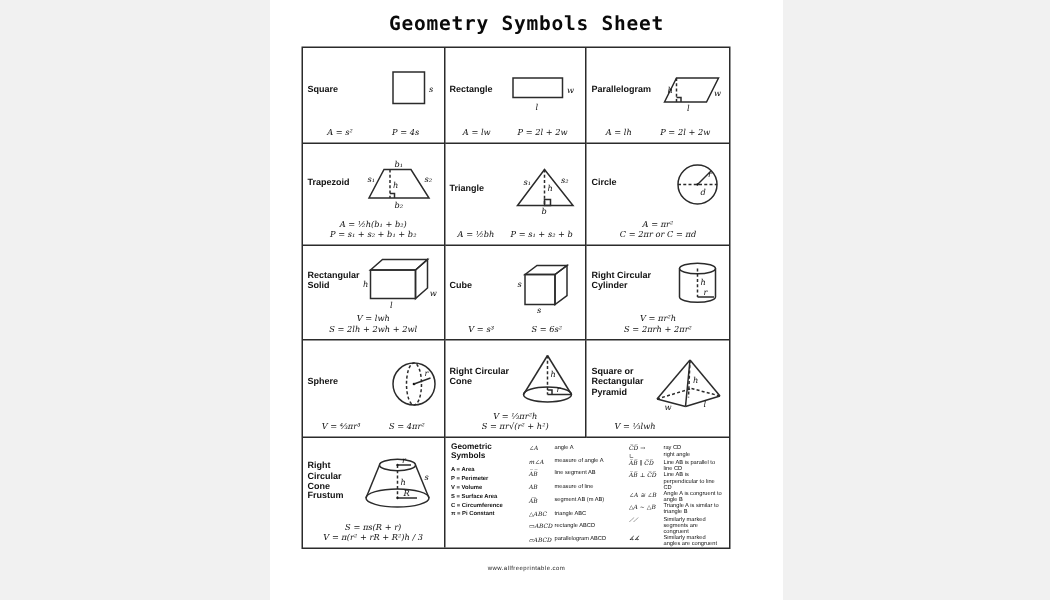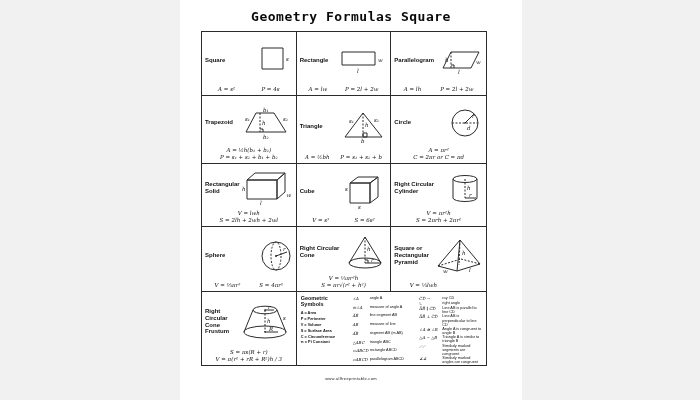--- a/index.html
+++ b/index.html
@@ -35,21 +35,21 @@
   .sym-col.wide .ssym { width:21px; }
   .smean { font-size:3.8px; line-height:1.1; }
   .footer { position:absolute; bottom:19px; left:0; width:100%; text-align:center;
             font-size:4px; letter-spacing:.3px; color:#222; }
 </style>
 </head>
 <body>
 
 <div class="canvas">
   <div class="page">
-    <div class="title">Geometry Formulas Square</div>
+    <div class="title">Geometry Symbols Sheet</div>
 
     <div class="grid">
 
       <div class="cell">
         <div class="top">
           <span class="lbl">Square</span>
           <svg class="shape" width="40" height="30" viewBox="0 0 40 30">
             <rect x="9" y="3" width="21" height="21"></rect>
             <text x="33" y="16">s</text>
           </svg>

